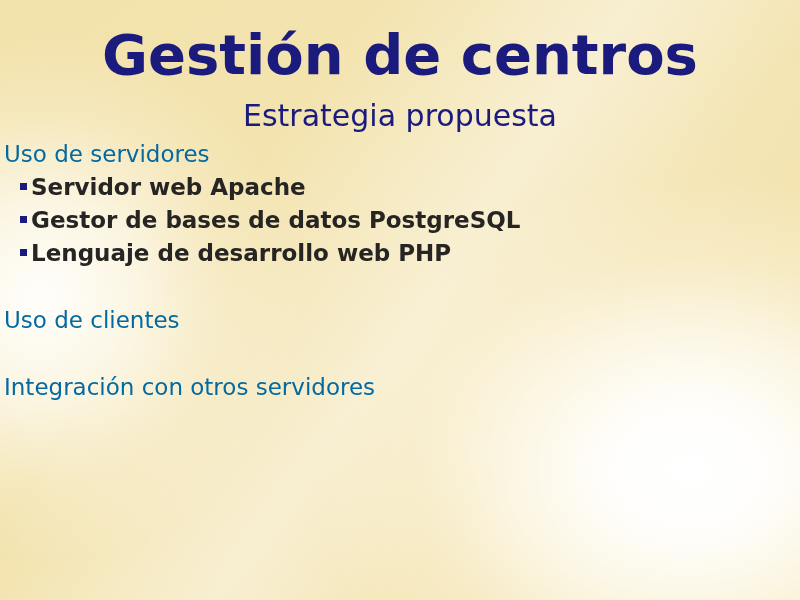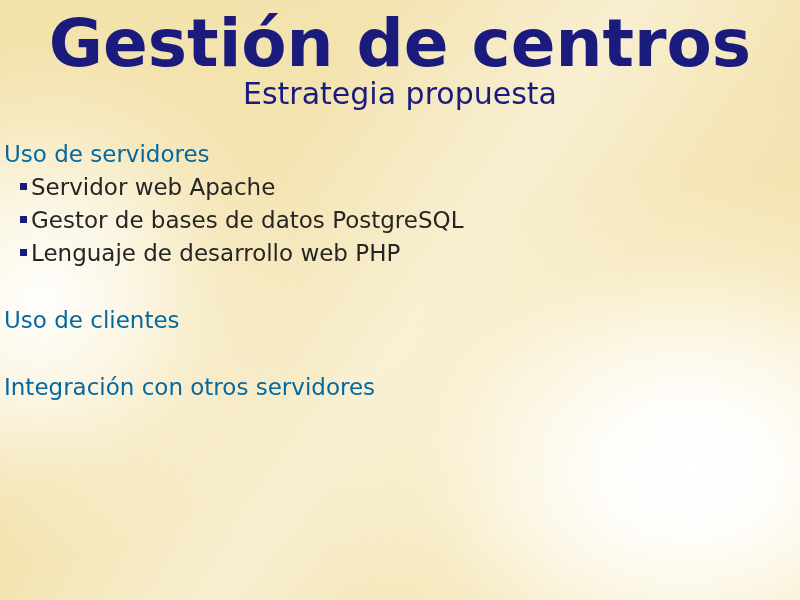--- a/index.html
+++ b/index.html
@@ -69,24 +69,24 @@
 
   
   .title-block {
     position: absolute;
     left: 0;
     top: 10px;
     width: 800px;
     text-align: center;
   }
   .slide-title {
-    margin: 5px;
+    margin: 16px;
     font-family: "DejaVu Sans", sans-serif;
     font-weight: bold;
-    font-size: 66px;
+    font-size: 56px;
     line-height: 58px;
     letter-spacing: 0px;
     color: #1b1b7e;
     white-space: nowrap;
   }
   .slide-subtitle {
     margin: 4px;
     margin-top: -2px;
     font-family: "DejaVu Sans", sans-serif;
     font-weight: normal;
@@ -144,20 +144,21 @@
     width: 7px;
     height: 7px;
     background: #1b1b7e;
     flex: 0 0 auto;
     position: relative;
     top: -5px;
     margin-right: 4px;
   }
   .bullet-text {
     display: inline-block;
+    font-weight: bold;
   }
 </style>
 </head>
 <body>
 
 <div class="slide">
 
   <div class="bg-layer bg-edge"></div>
   <div class="bg-layer bg-glow-diag"></div>
   <div class="bg-layer bg-glow-left"></div>

